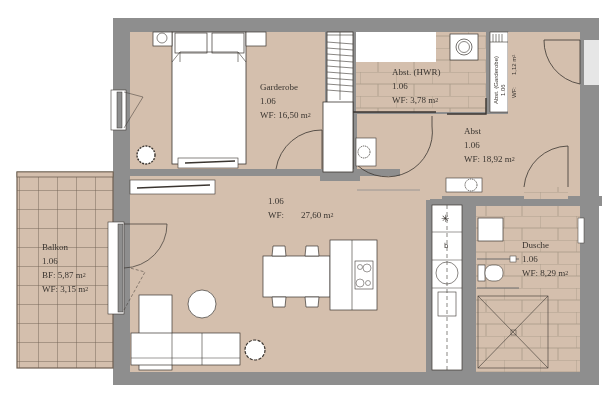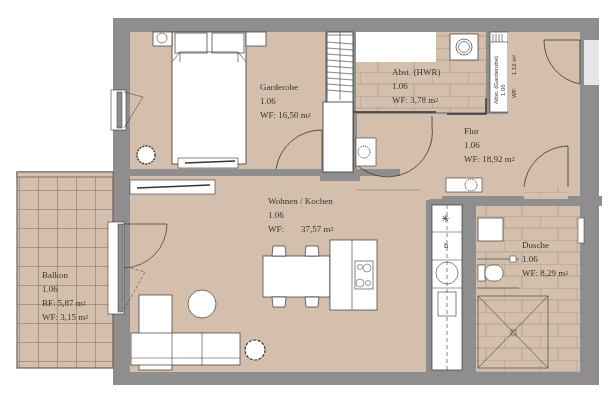--- a/index.html
+++ b/index.html
@@ -215,35 +215,34 @@
   <span>1.06</span>
   <span><span style="display:inline">WF: 3,78 m</span><span class="sup" style="display:inline">2</span></span>
 </div>
 
 <div class="vlbl" style="left:493px;top:104px;">Abst. (Garderobe)</div>
 <div class="vlbl" style="left:500px;top:96px;">1.06</div>
 <div class="vlbl" style="left:511px;top:98px;">WF:</div>
 <div class="vlbl" style="left:511px;top:75px;">1,12 m²</div>
 
 <div class="lbl" style="left:464px;top:124px;">
-  <span>Flur</span>
+  <span>Abst</span>
   <span>1.06</span>
   <span><span style="display:inline">WF: 18,92 m</span><span class="sup" style="display:inline">2</span></span>
 </div>
 
 <div class="lbl" style="left:268px;top:194px;">
-  <span>Wohnen / Kochen</span>
-  <span>1.06</span>
-  <span><span style="display:inline-block;width:33px">WF:</span><span style="display:inline">37,57 m</span><span class="sup" style="display:inline">2</span></span>
+  <span>1.06</span>
+  <span><span style="display:inline-block;width:33px">WF:</span><span style="display:inline">27,60 m</span><span class="sup" style="display:inline">2</span></span>
 </div>
 
 <div class="lbl" style="left:522px;top:238px;">
   <span>Dusche</span>
   <span>1.06</span>
   <span><span style="display:inline">WF: 8,29 m</span><span class="sup" style="display:inline">2</span></span>
 </div>
 
-<div class="lbl" style="left:42px;top:240px;margin-top:28px;">
+<div class="lbl" style="left:42px;top:240px;">
   <span>Balkon</span>
   <span>1.06</span>
   <span><span style="display:inline">BF: 5,87 m</span><span class="sup" style="display:inline">2</span></span>
   <span><span style="display:inline">WF: 3,15 m</span><span class="sup" style="display:inline">2</span></span>
 </div>
 
 </body></html>

